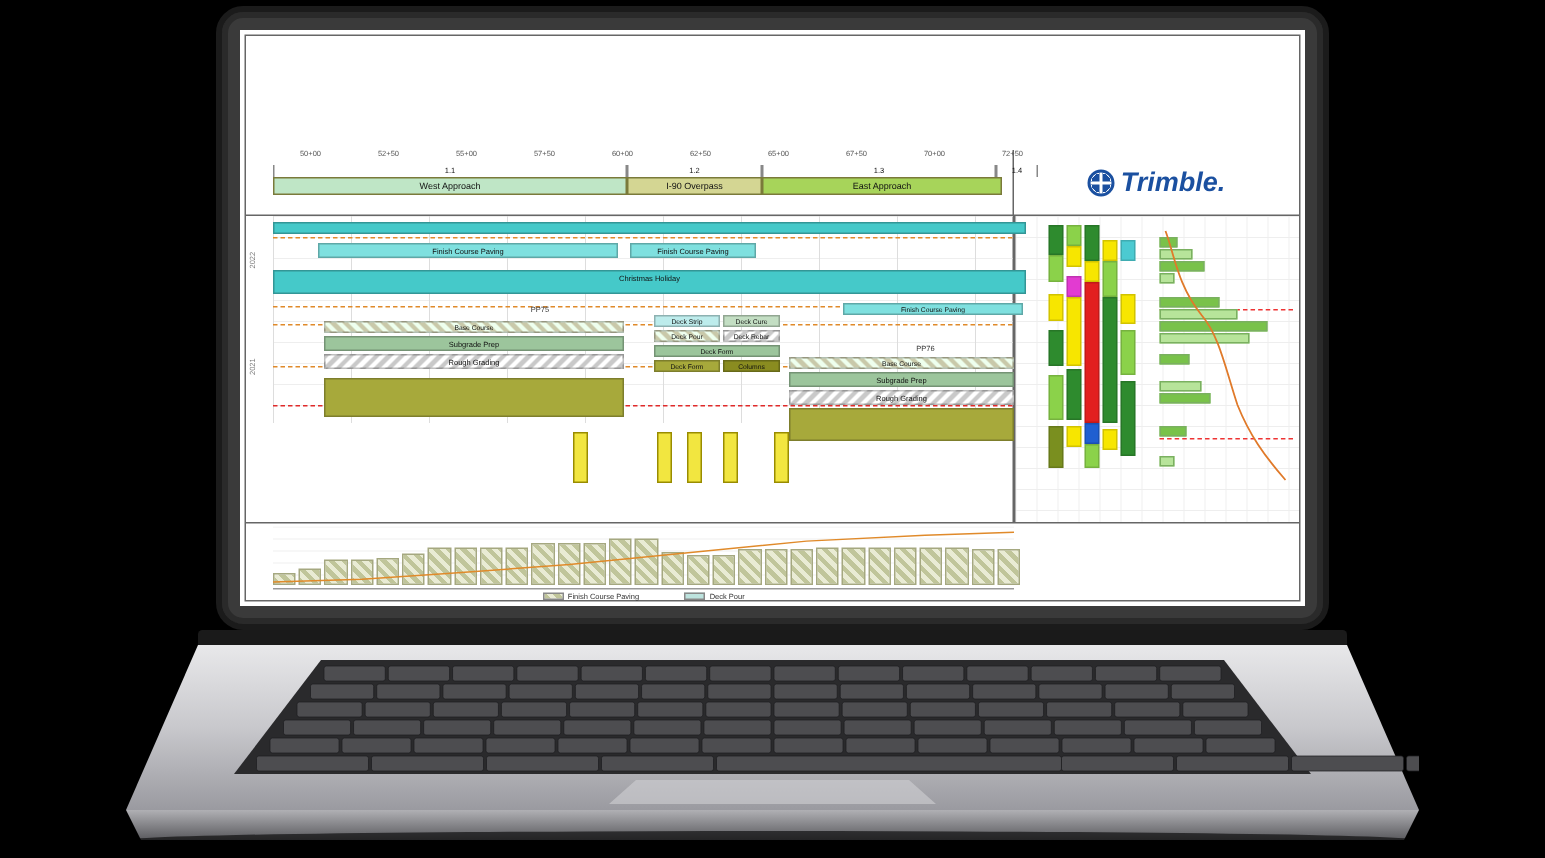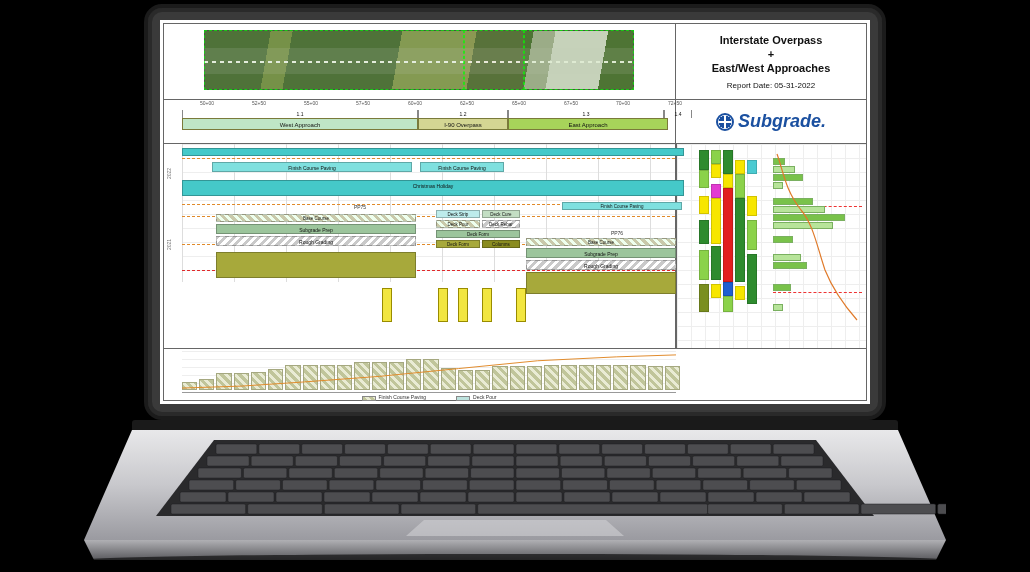--- a/index.html
+++ b/index.html
@@ -210,35 +210,20 @@
 </style>
 </head>
 <body>
 
 <div class="laptop">
   <div class="lid">
     <div class="screen">
       <div class="doc">
         <div class="frame">
 
-          <div class="row-top">
-            <div class="aerial">
-              <div class="aerial-img"></div>
-              <div class="road"></div>
-              <div class="aerial-zone az1"></div>
-              <div class="aerial-zone az2"></div>
-              <div class="aerial-zone az3"></div>
-            </div>
-            <div class="titlebox">
-              <div class="t1">Interstate Overpass</div>
-              <div class="t1">+</div>
-              <div class="t1">East/West Approaches</div>
-              <div class="t2">Report Date: 05-31-2022</div>
-            </div>
-          </div>
 
           <div class="row-approach">
             <div class="st-top">
               <div class="st-cell" style="left:0">50+00</div>
               <div class="st-cell" style="left:52px">52+50</div>
               <div class="st-cell" style="left:104px">55+00</div>
               <div class="st-cell" style="left:156px">57+50</div>
               <div class="st-cell" style="left:208px">60+00</div>
               <div class="st-cell" style="left:260px">62+50</div>
               <div class="st-cell" style="left:312px">65+00</div>
@@ -251,21 +236,21 @@
               <div style="left:236px;width:90px">1.2</div>
               <div style="left:326px;width:156px">1.3</div>
               <div style="left:482px;width:28px">1.4</div>
             </div>
             <div class="appr w" style="left:18px;width:236px">West Approach</div>
             <div class="appr o" style="left:254px;width:90px">I-90 Overpass</div>
             <div class="appr e" style="left:344px;width:160px">East Approach</div>
           </div>
           <div class="logo-cell">
             <span class="globe"></span>
-            <span>Subgrade.</span>
+            <span>Trimble.</span>
           </div>
 
           <div class="rightstrip">
             <div class="rcol c1">
               <div class="rblk g1" style="top:0;height:20px"></div>
               <div class="rblk g2" style="top:20px;height:18px"></div>
               <div class="rblk y" style="top:46px;height:18px"></div>
               <div class="rblk g1" style="top:70px;height:24px"></div>
               <div class="rblk g2" style="top:100px;height:30px"></div>
               <div class="rblk o" style="top:134px;height:28px"></div>

